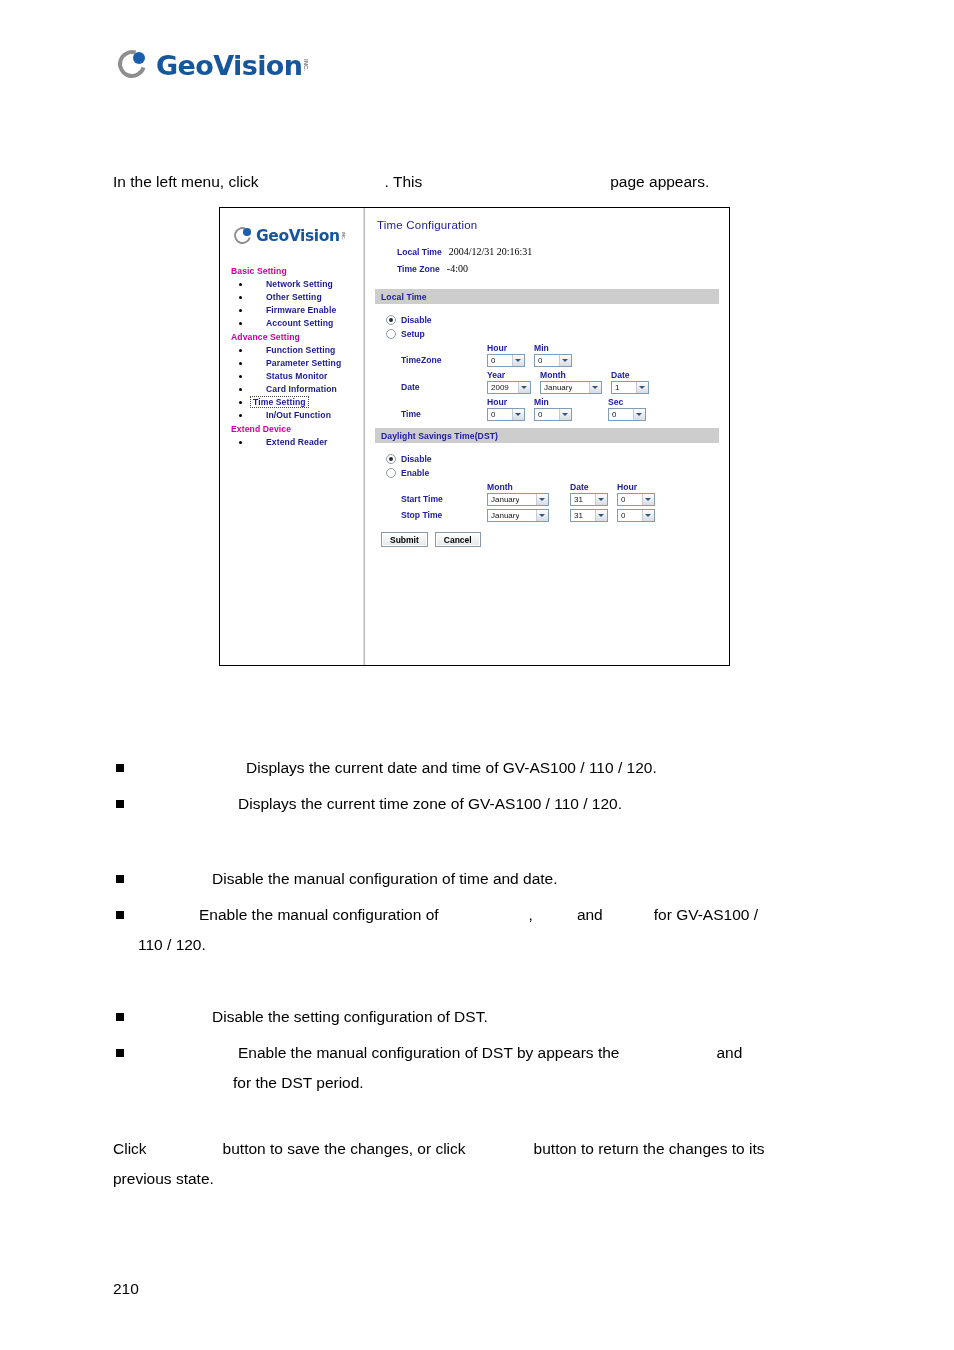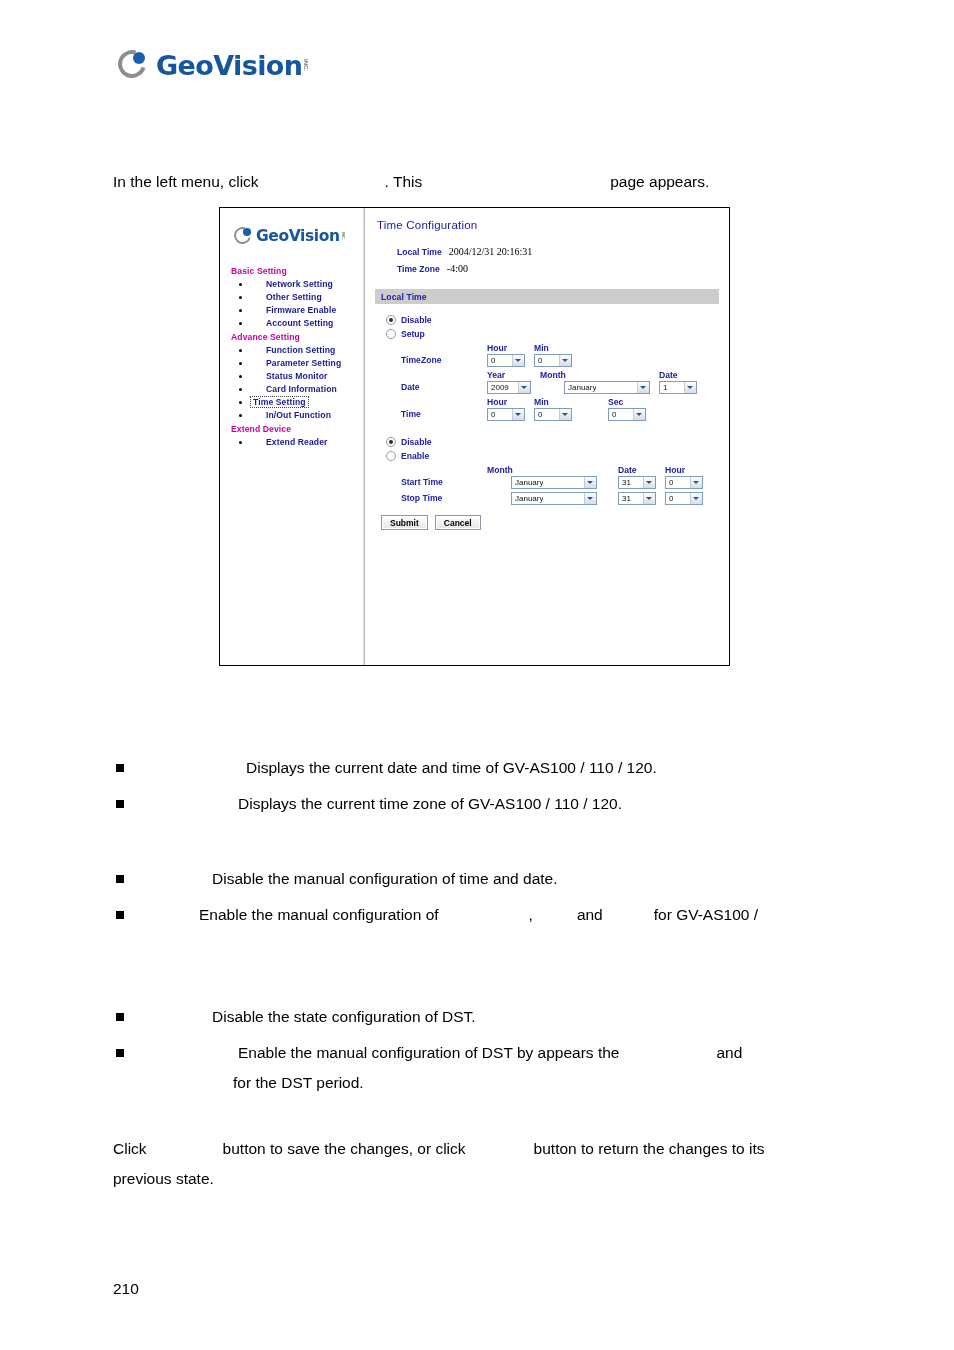--- a/index.html
+++ b/index.html
@@ -353,21 +353,21 @@
     flex: none;
   }
   .sel .arw::after {
     content: "";
     border-left: 3px solid transparent;
     border-right: 3px solid transparent;
     border-top: 3px solid #31557e;
   }
   .sel.w-sm { width: 38px; }
   .sel.w-md { width: 44px; }
-  .sel.w-lg { width: 86px; margin-left: 24px; }
+  .sel.w-lg { width: 62px; }
 
   .btn-row { margin: 10px 0 0 6px; display: flex; }
   .btn {
     font-family: "Liberation Sans", sans-serif;
     font-size: 8.5px;
     font-weight: bold;
     color: #000;
     background: linear-gradient(#fefefe, #e3e7ec);
     border: 1px solid #8a97a6;
     padding: 1.5px 8px;
@@ -554,20 +554,21 @@
               <span class="sel w-sm">
                 <span class="txt">0</span>
                 <span class="arw"></span>
               </span>
             </span>
           </span>
         </div>
       </div>
     </div>
 
+    <div class="sec-head">Daylight Savings Time(DST)</div>
     <div class="sec-body" style="padding-bottom:0;">
       <div class="radio-row">
         <span class="radio on"></span>
         <span class="radio-label">Disable</span>
       </div>
       <div class="radio-row">
         <span class="radio"></span>
         <span class="radio-label">Enable</span>
       </div>
 
@@ -644,27 +645,28 @@
 </div>
 
 <div class="bullet-block block-b">
   <div class="bullet-row">
     <span class="sq"></span>
     <span class="btext"><span class="redacted" style="width:74px">Disable:</span><span>Disable the manual configuration of time and date.</span></span>
   </div>
   <div class="bullet-row">
     <span class="sq"></span>
     <span class="btext"><span class="redacted" style="width:61px">Setup:</span><span>Enable the manual configuration of</span><span class="redacted" style="width:90px">TimeZone</span><span>,</span><span class="redacted" style="width:44px">Date</span><span>and</span><span class="redacted" style="width:51px">Time</span><span>for GV-AS100 /</span></span>
+    <span class="cont-line" style="padding-left:25px;">110 / 120.</span>
   </div>
 </div>
 
 <div class="bullet-block block-c">
   <div class="bullet-row">
     <span class="sq"></span>
-    <span class="btext"><span class="redacted" style="width:74px">Disable:</span><span>Disable the state configuration of DST.</span></span>
+    <span class="btext"><span class="redacted" style="width:74px">Disable:</span><span>Disable the setting configuration of DST.</span></span>
   </div>
   <div class="bullet-row">
     <span class="sq"></span>
     <span class="btext"><span class="redacted" style="width:100px">Enable:</span><span>Enable the manual configuration of DST by appears the</span><span class="redacted" style="width:97px">Start Time</span><span>and</span></span>
     <span class="cont-line" style="padding-left:45px;"><span class="redacted" style="width:75px">Stop Time</span><span>for the DST period.</span></span>
   </div>
 </div>
 
 <div class="doc-text closing-para"><span>Click</span><span class="redacted" style="width:76px">Submit</span><span>button to save the changes, or click</span><span class="redacted" style="width:68px">Cancel</span><span>button to return the changes to its</span>
 <span>previous state.</span></div>

